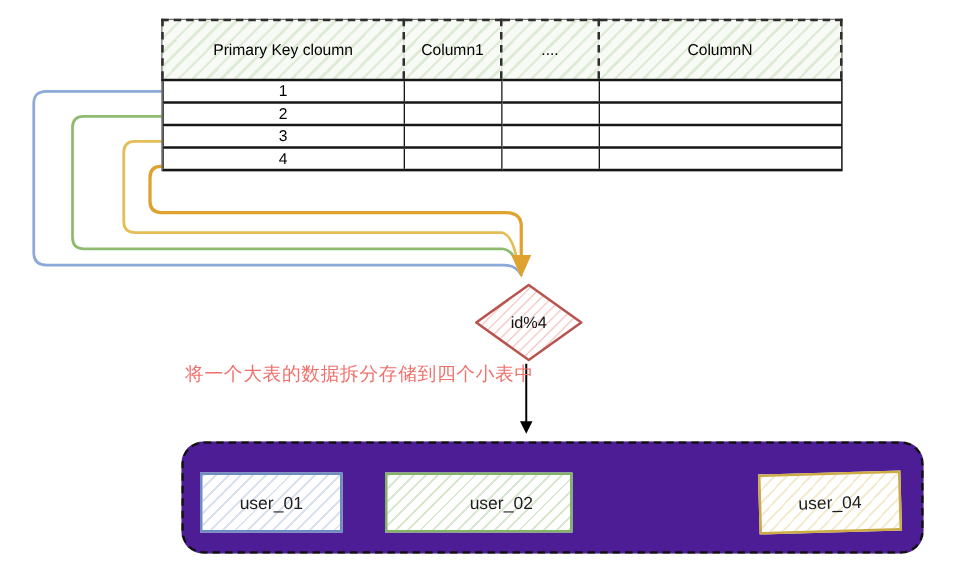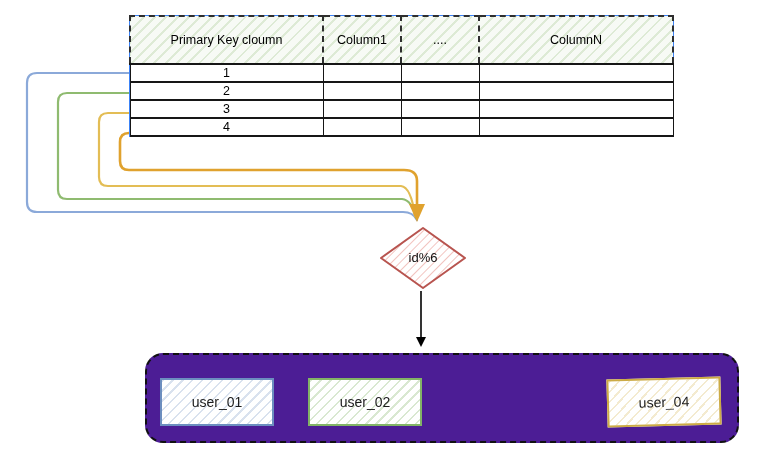--- a/index.html
+++ b/index.html
@@ -5,21 +5,21 @@
   html,body{margin:0;padding:0;background:#ffffff;}
   .canvas{
     position:relative;width:762px;height:456px;background:#fff;overflow:hidden;
     font-family:"Liberation Sans","DejaVu Sans",sans-serif;color:#000;
   }
   
   .arrow-layer{position:absolute;left:0;top:0;z-index:1;}
   
   table.big-table{
     position:absolute;left:129px;top:15px;z-index:2;
-    border-collapse:collapse;table-layout:fixed;width:543px;background:#3b82f6;
+    border-collapse:collapse;table-layout:fixed;width:543px;background:#737373;
   }
   table.big-table th{
     height:44px;font-weight:normal;font-size:12.5px;
     border:2px dashed #2e2e2e;
     background-color:#f7faf5;
     background-image:repeating-linear-gradient(135deg,
       rgba(130,179,102,.22) 0px, rgba(130,179,102,.22) 2px,
       rgba(255,255,255,0) 2px, rgba(255,255,255,0) 8px);
   }
   table.big-table td{
@@ -44,21 +44,21 @@
   }
   .shard-box{
     position:absolute;top:23px;width:110px;height:44px;line-height:44px;
     text-align:center;font-size:14px;color:#1c1c1c;border:2px solid;background:#fff;
   }
   .shard-u1{left:13px;border-color:#6c8ebf;
     background-image:repeating-linear-gradient(135deg,
       rgba(108,142,191,.26) 0 1.6px, rgba(255,255,255,0) 1.6px 7px);}
   .shard-u2{left:161px;border-color:#82b366;
     background-image:repeating-linear-gradient(135deg,
-      rgba(130,179,102,.30) 0 1.6px, rgba(255,255,255,0) 1.6px 7px);}
+      rgba(130,179,102,.30) 0 1.6px, rgba(255,255,255,0) 1.6px 7px);padding-left:36px;}
   .shard-u3{left:310px;border-color:#d79b00;
     background-image:repeating-linear-gradient(135deg,
       rgba(222,136,80,.25) 0 1.6px, rgba(255,255,255,0) 1.6px 7px);}
   .shard-u4{left:460px;border-color:#ccab45;transform:rotate(-1.6deg);
     background-image:repeating-linear-gradient(135deg,
       rgba(214,182,86,.28) 0 1.6px, rgba(255,255,255,0) 1.6px 7px);}
 </style>
 </head>
 <body>
 
@@ -124,22 +124,23 @@
       </tr>
       <tr>
         <td>4</td>
         <td></td>
         <td></td>
         <td></td>
       </tr>
     </tbody>
   </table>
 
-  <div class="diamond-label">id%6</div>
+  <div class="diamond-label">id%4</div>
 
+  <div class="annotation">将一个大表的数据拆分存储到四个小表中</div>
 
   <div class="shard-container">
     <div class="shard-box shard-u1">user_01</div>
     <div class="shard-box shard-u2">user_02</div>
     <div class="shard-box shard-u4">user_04</div>
   </div>
 
 </div>
 
 </body></html>

